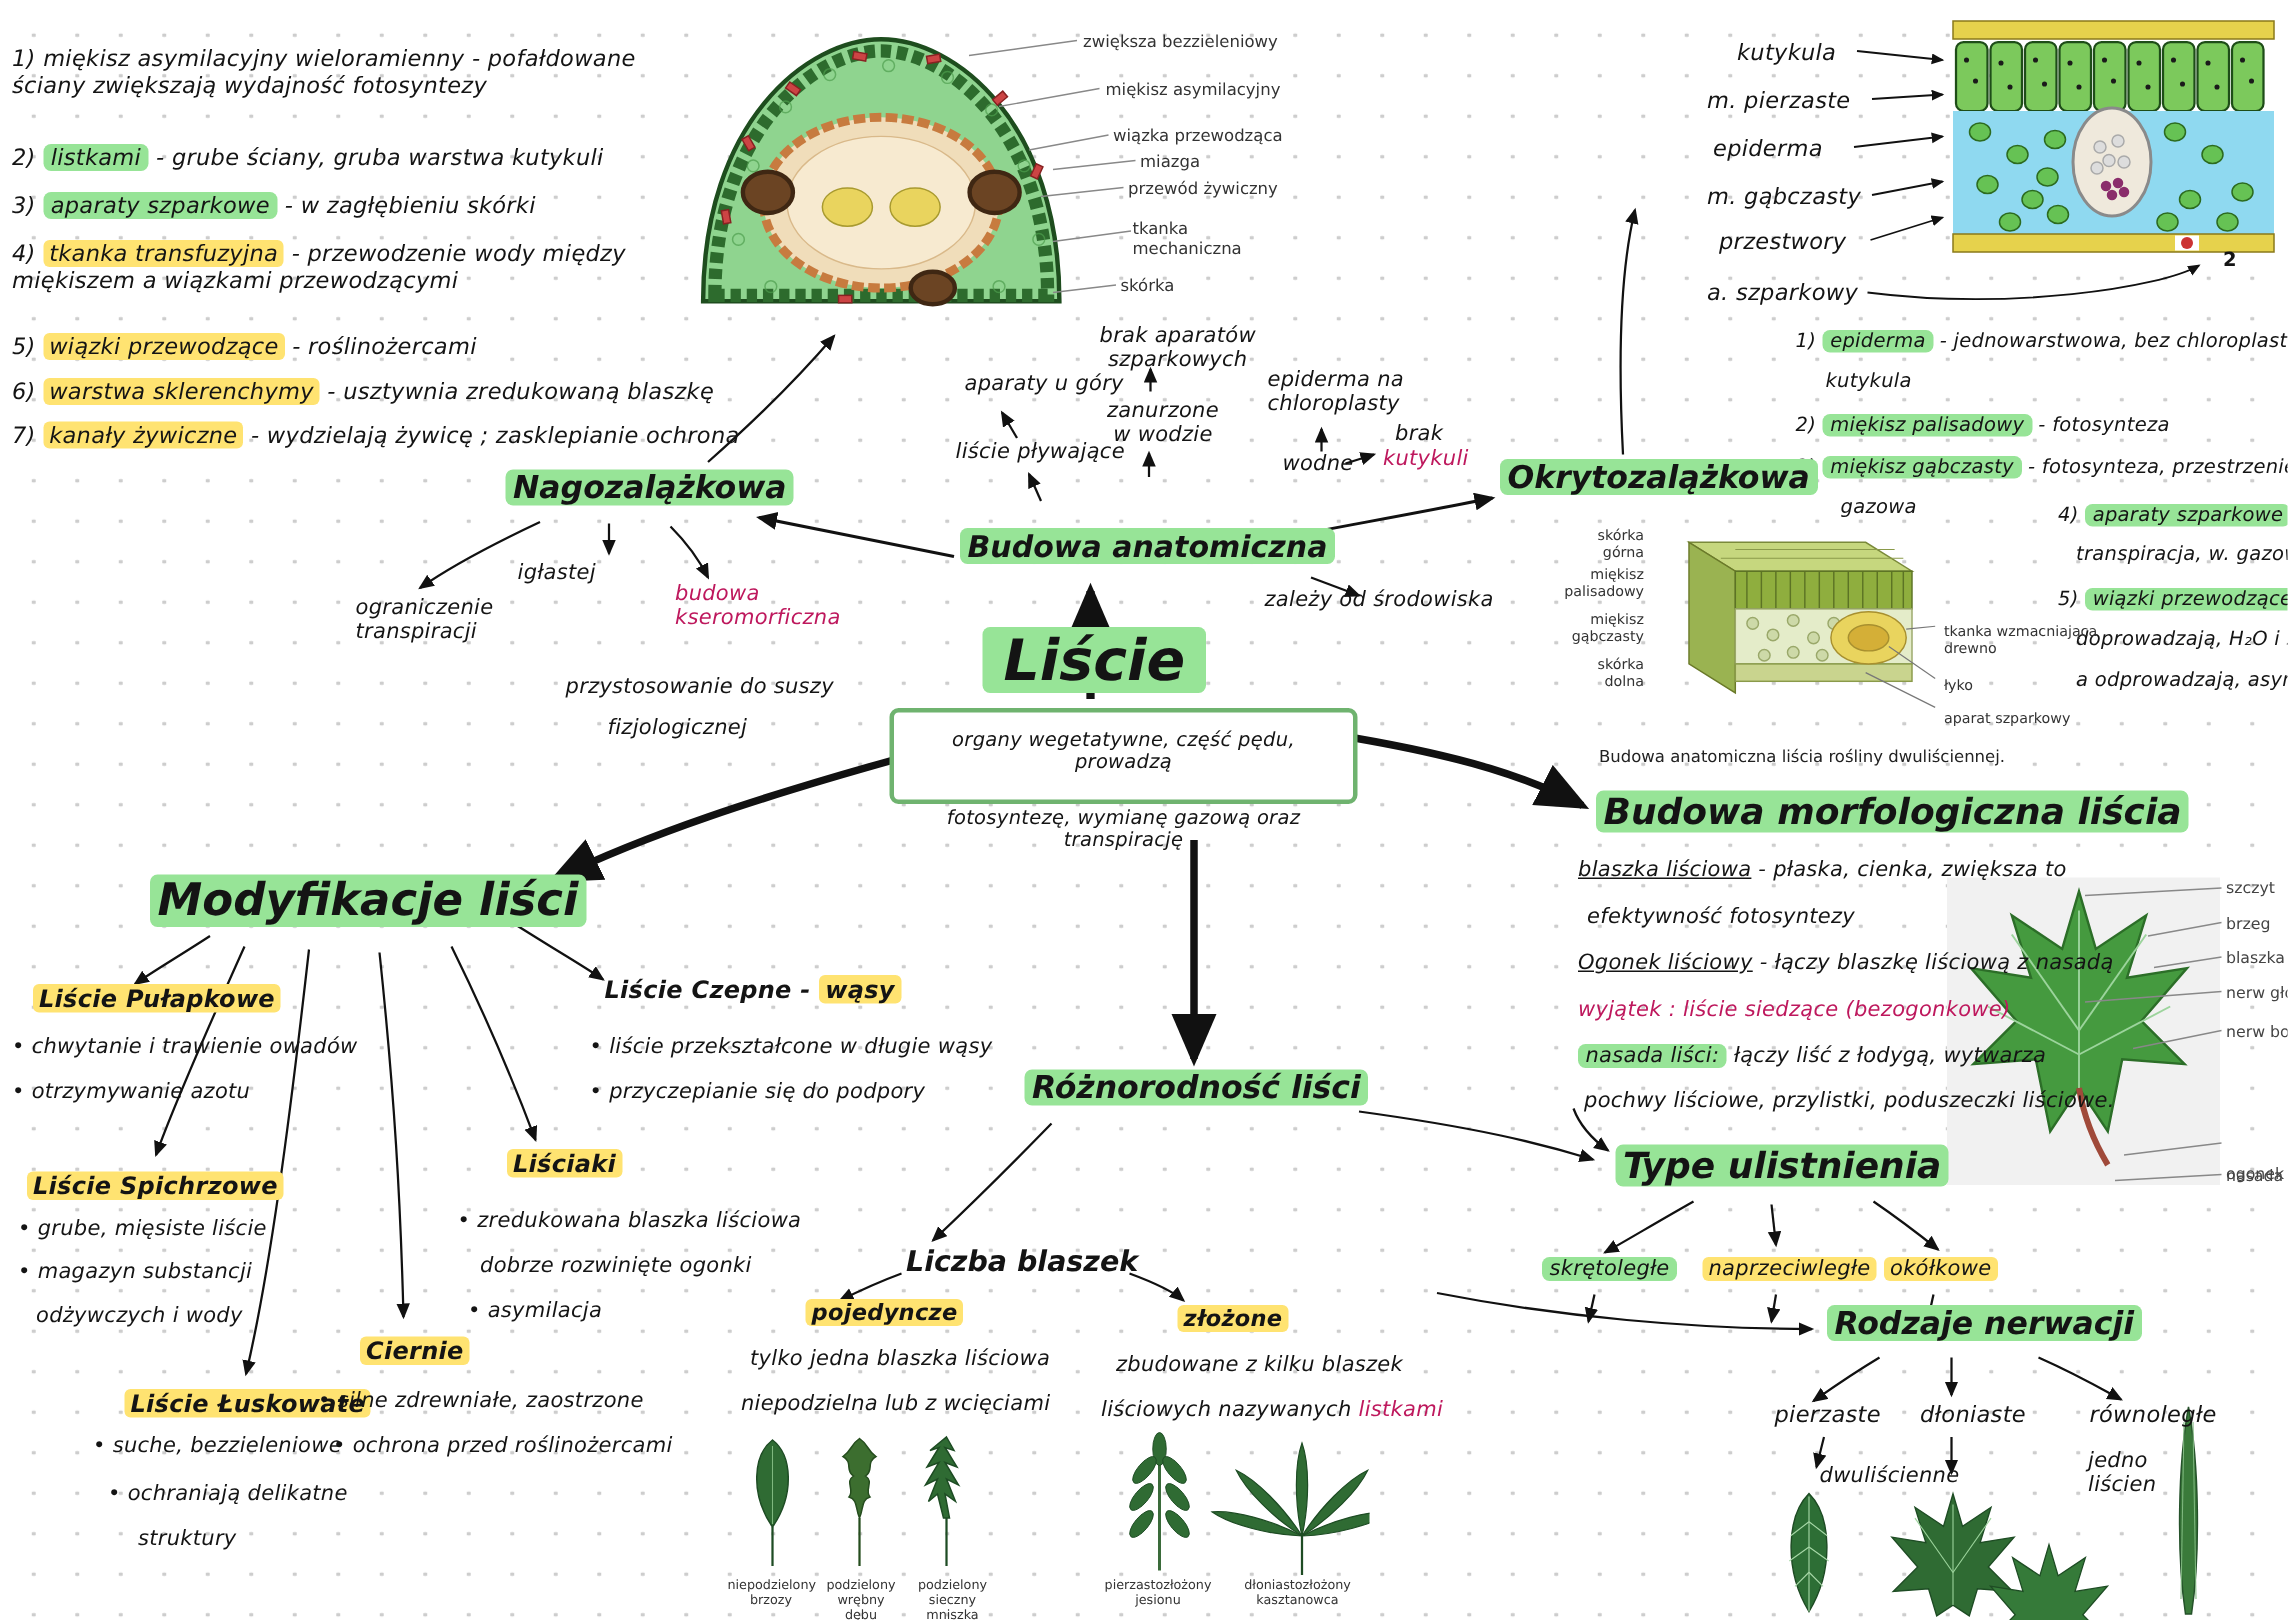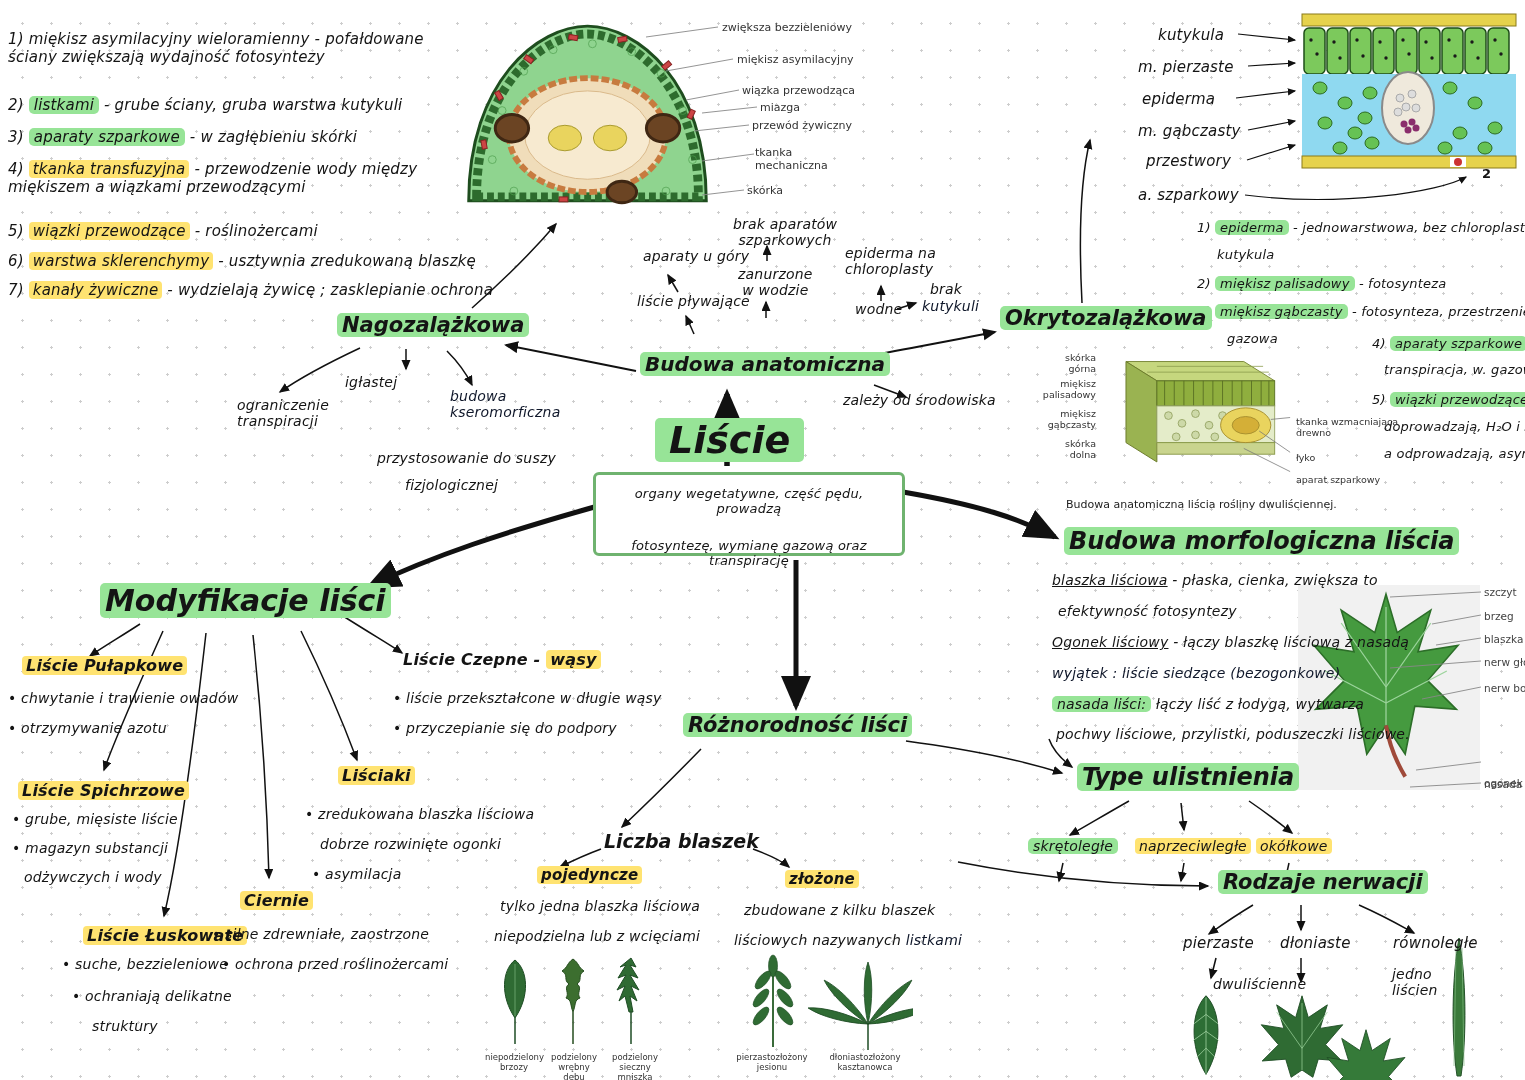--- a/index.html
+++ b/index.html
@@ -13,21 +13,21 @@
 .hand{font-style:italic;letter-spacing:.2px}
 .b{font-weight:700}
 .t15{font-size:15px}.t14{font-size:14px}.t13{font-size:13px}
 .lbl{font-size:11px;color:#333;font-style:normal}
 .cap{font-size:8.5px;color:#333;text-align:center;white-space:pre-line;line-height:1.2;font-style:normal}
 .nw{white-space:nowrap}
 .pl{white-space:pre-line}
 .ctr{text-align:center}
 .hl-g{background:#97e497;border-radius:5px;padding:0 5px}
 .hl-y{background:#ffe371;border-radius:4px;padding:0 4px}
-.gt{color:#0f172a}
+.gt{color:#be185d}
 .ul{text-decoration:underline}
 .node{font-weight:700;font-style:italic}
 .bullet::before{content:"• "}
 .panel{background:#f1f1f1}
 </style>
 </head>
 <body>
 
 <div class="dots"></div>
 
@@ -375,21 +375,21 @@
 <div class="abs node txt hl-g nw" style="left:640px;top:352px;font-size:20px">Budowa anatomiczna</div>
 <div class="abs node txt hl-g nw" style="left:1000px;top:306px;font-size:21px">Okrytozalążkowa</div>
 <div class="abs node txt hl-g nw" style="left:655px;top:418px;font-size:38px;padding:0 14px">Liście</div>
 <div class="abs node txt hl-g nw" style="left:100px;top:583px;font-size:30px">Modyfikacje liści</div>
 <div class="abs node txt hl-g nw" style="left:1064px;top:527px;font-size:24px">Budowa morfologiczna liścia</div>
 <div class="abs node txt hl-g nw" style="left:683px;top:713px;font-size:21px">Różnorodność liści</div>
 <div class="abs node txt hl-g nw" style="left:1077px;top:763px;font-size:24px">Type ulistnienia</div>
 <div class="abs node txt hl-g nw" style="left:1218px;top:870px;font-size:21px">Rodzaje nerwacji</div>
 <div class="abs node txt nw" style="left:604px;top:830px;font-size:19px">Liczba blaszek</div>
 
-<div class="abs txt ctr" style="left:593px;top:472px;width:312px;height:84px;border:3px solid #6fb36f;border-radius:6px;background:#fff;padding:11px 5px">
+<div class="abs txt ctr" style="left:593px;top:472px;width:312px;height:64px;border:3px solid #6fb36f;border-radius:6px;background:#fff;padding:11px 5px">
   <div class="hand" style="font-size:13px">organy wegetatywne, część pędu, prowadzą</div>
   <div class="hand" style="font-size:13px;margin-top:22px">fotosyntezę, wymianę gazową oraz transpirację</div>
 </div>
 
 <div class="abs hand t14 txt pl ctr" style="left:733px;top:216px">brak aparatów
 szparkowych</div>
 <div class="abs hand t14 txt nw" style="left:643px;top:248px">aparaty u góry</div>
 <div class="abs hand t14 txt pl ctr" style="left:738px;top:266px">zanurzone
 w wodzie</div>
 <div class="abs hand t14 txt nw" style="left:637px;top:293px">liście pływające</div>

